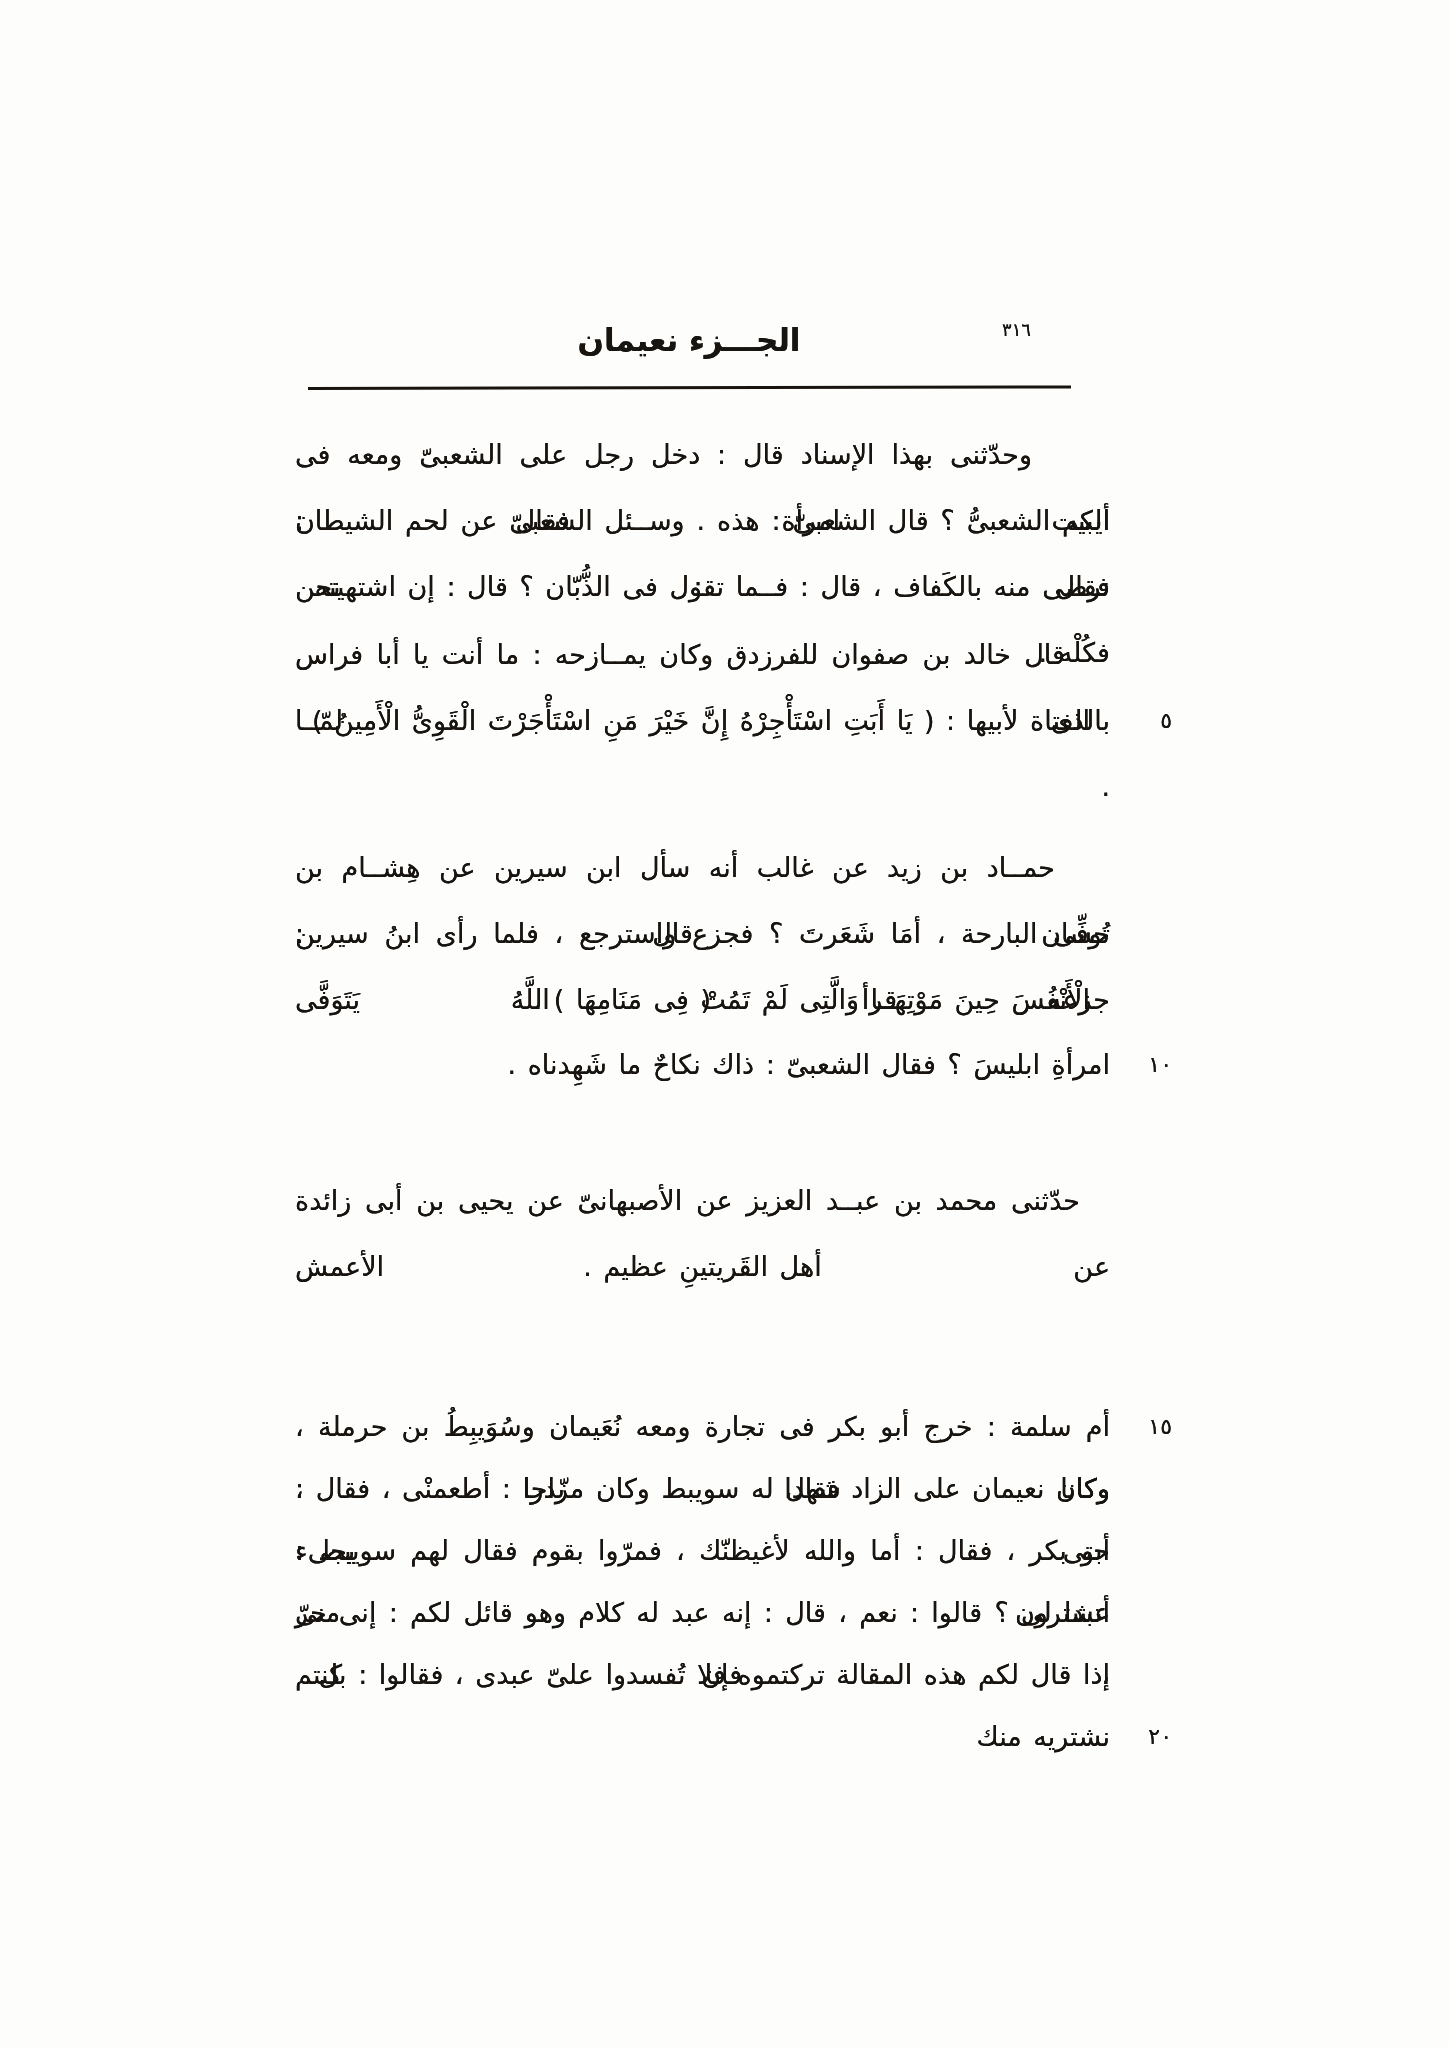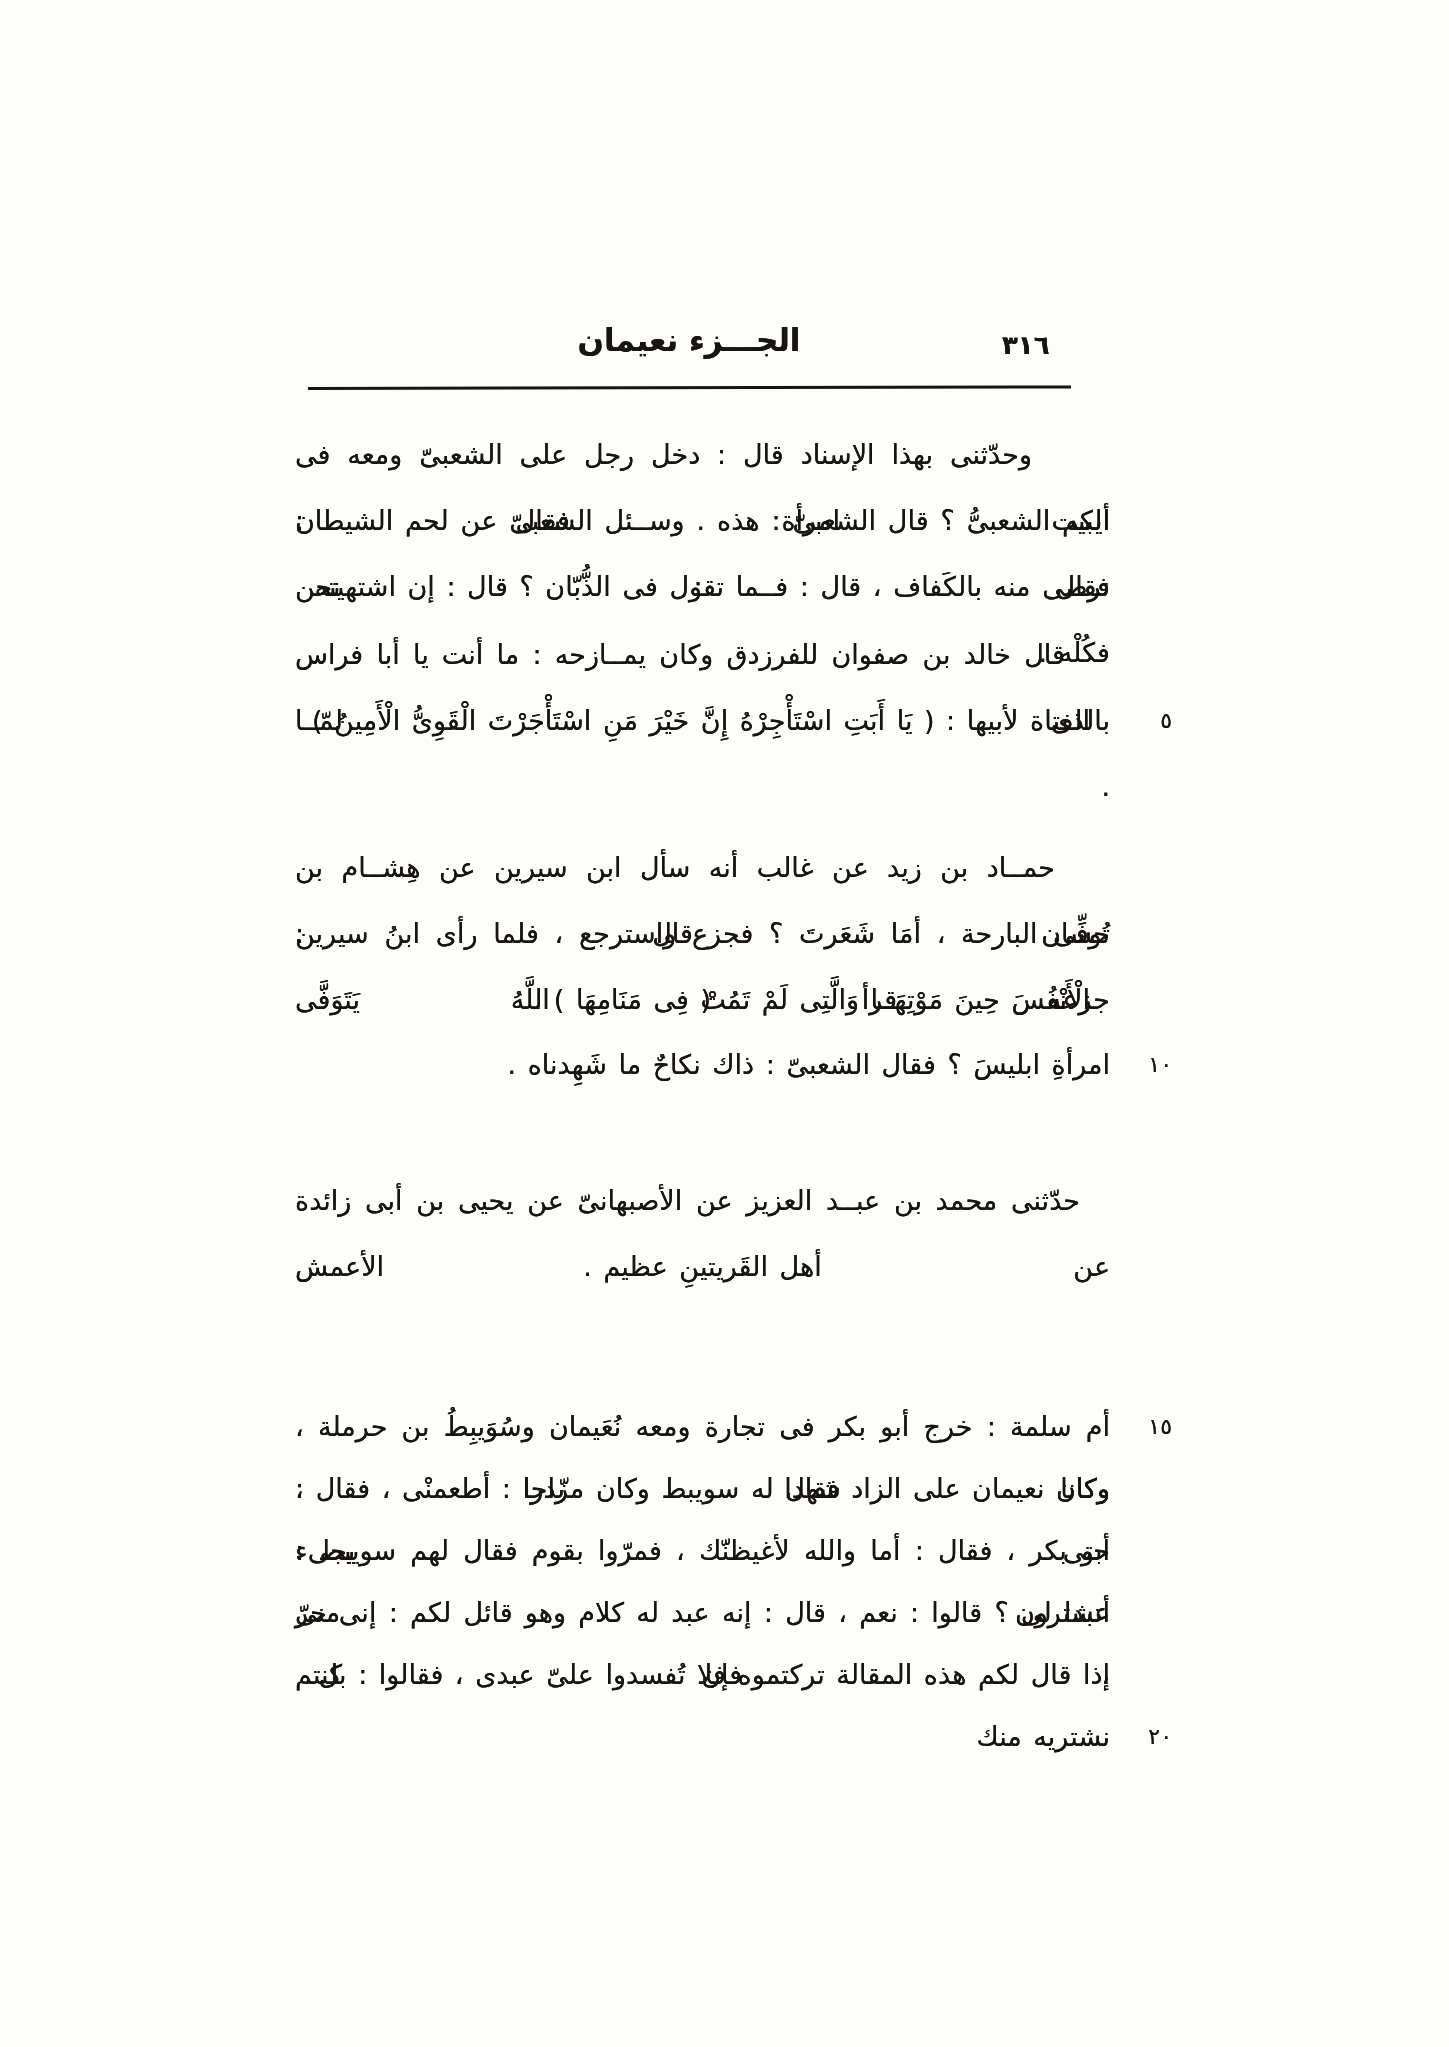--- a/index.html
+++ b/index.html
@@ -27,24 +27,24 @@
     left:308px;
     width:762px;
     text-align:center;
     font-size:31px;
     font-weight:bold;
     letter-spacing:0.5px;
     text-shadow:0 0 0.4px var(--ink);
   }
   .page-number{
     position:absolute;
-    top:330px;
+    top:319px;
     left:1002px;
-    font-size:26px;
-    font-weight:bold;
+    font-size:18px;
+    font-weight:normal;
     direction:ltr;
     text-shadow:0 0 0.4px var(--ink);
   }
   .head-rule{
     position:absolute;
     top:387px;
     left:308px;
     width:763px;
     height:3px;
     background:var(--ink);

